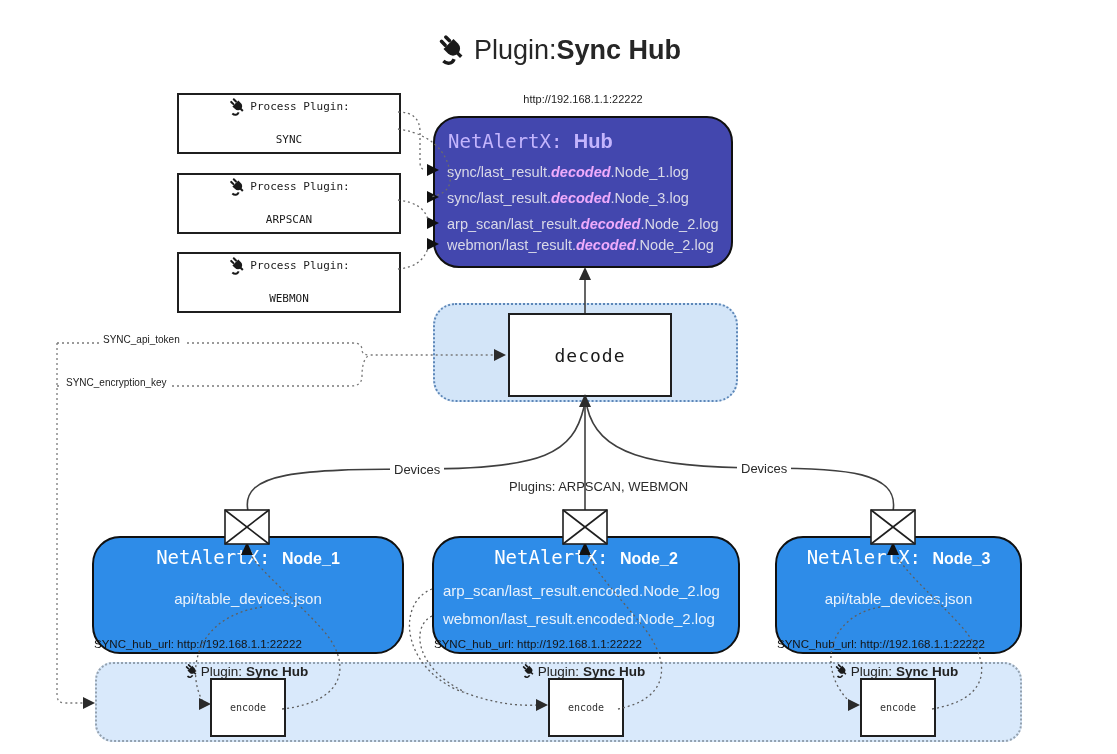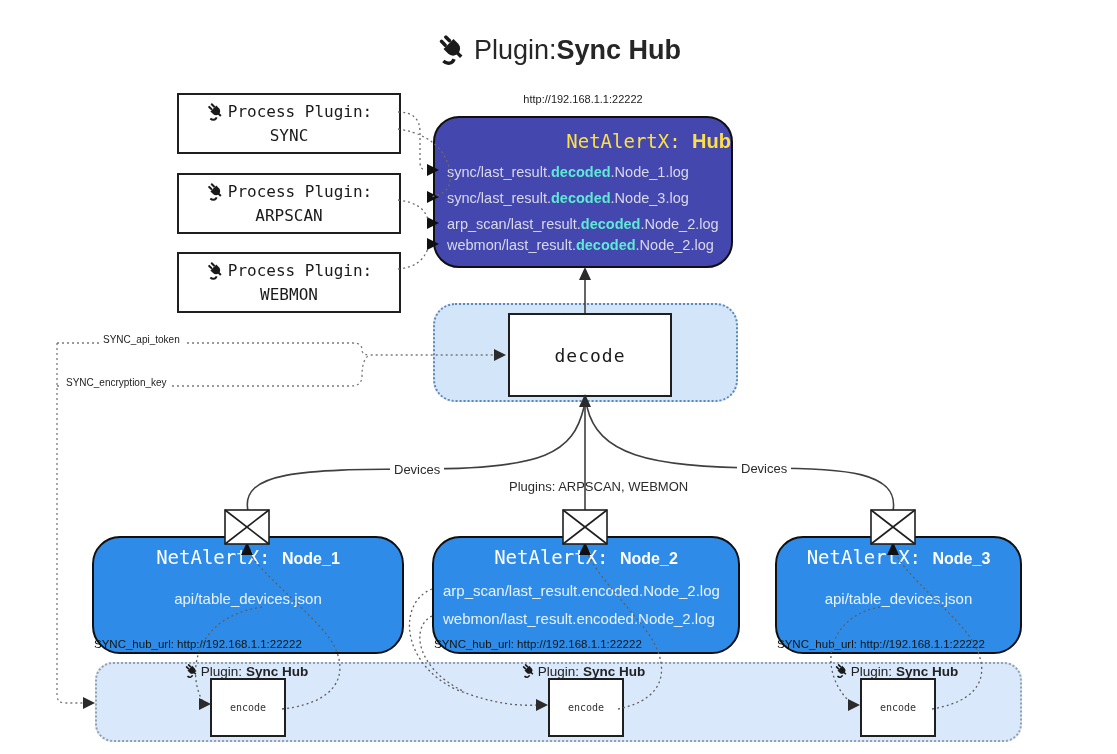--- a/index.html
+++ b/index.html
@@ -7,32 +7,32 @@
          font-family:"Liberation Sans",sans-serif;color:#1a1a1a;margin-top:17px;}
   .abs{position:absolute;}
   
   .title{left:0;top:16px;width:1117px;display:flex;align-items:center;justify-content:center;
          font-size:27px;color:#262626;z-index:1;}
   .title .plug-svg{width:34px;height:34px;margin-right:4px;}
   .title b{font-weight:700;}
   
   .wbox{background:#fff;border:2px solid #1f1f1f;z-index:1;}
   .pbox{left:177px;width:220px;height:57px;display:flex;flex-direction:column;align-items:center;
-        justify-content:center;font-family:"DejaVu Sans Mono",monospace;font-size:16px;line-height:24px;}
+        justify-content:space-between;font-family:"DejaVu Sans Mono",monospace;font-size:11px;line-height:24px;}
   .pbox .row1{display:flex;align-items:center;}
   .pbox .plug-svg{width:20px;height:20px;margin-right:2px;}
   
   .huburl{left:433px;top:76px;width:300px;text-align:center;font-size:11px;color:#222;z-index:1;}
   .hub{left:433px;top:99px;width:300px;height:152px;background:#4347ae;border:2px solid #101010;
        border-radius:26px;z-index:1;color:#d9d9e8;box-sizing:border-box;}
-  .hub .hubtitle{position:absolute;top:12px;left:0;width:100%;text-align:right;color:#fde047;
-       font-family:"DejaVu Sans Mono",monospace;font-size:19px;}
+  .hub .hubtitle{position:absolute;top:12px;left:0;width:100%;text-align:left;color:#c4b5fd;
+       font-family:"DejaVu Sans Mono",monospace;font-size:19px;padding-left:13px;}
   .hub .hubtitle b{font-family:"Liberation Sans",sans-serif;font-size:20px;font-weight:700;}
   .hubline{position:absolute;left:12px;white-space:nowrap;font-size:14.5px;}
-  .hubline b{color:#5eead4;font-weight:700;}
+  .hubline b{color:#f0abfc;font-weight:700;font-style:italic;}
   
   .dcontainer{left:433px;top:286px;width:305px;height:99px;background:#d3e5f8;
               border:2px dotted #5d87b8;border-radius:22px;box-sizing:border-box;z-index:1;}
   .dbox{left:508px;top:296px;width:160px;height:80px;display:flex;align-items:center;justify-content:center;
         font-family:"DejaVu Sans Mono",monospace;font-size:18px;letter-spacing:1px;z-index:1;}
   
   .node{background:#2e8ce8;border:2px solid #101010;border-radius:28px;height:118px;top:519px;
         z-index:1;box-sizing:border-box;color:#e9f2fc;}
   .node .ntitle{position:absolute;top:8px;left:0;width:100%;text-align:center;color:#fff;
         font-family:"DejaVu Sans Mono",monospace;font-size:19px;}

